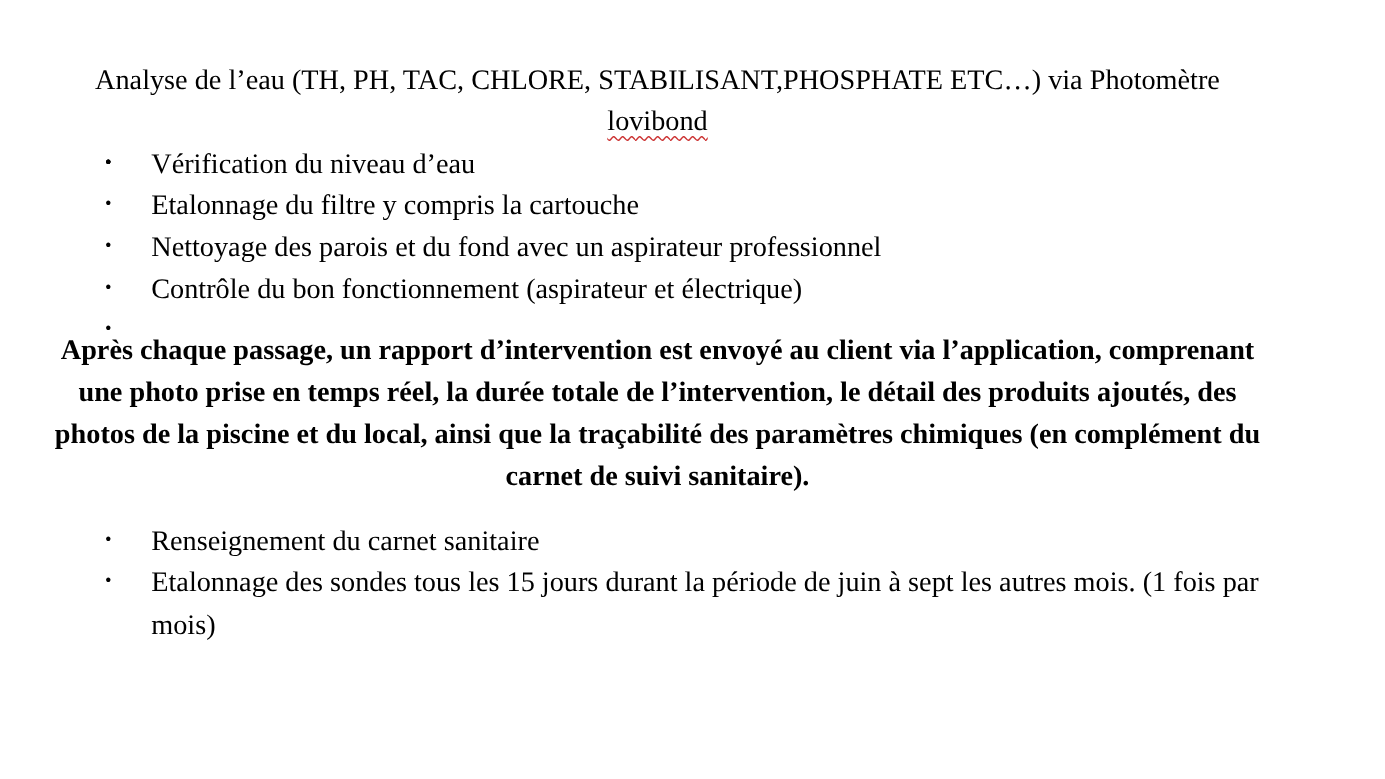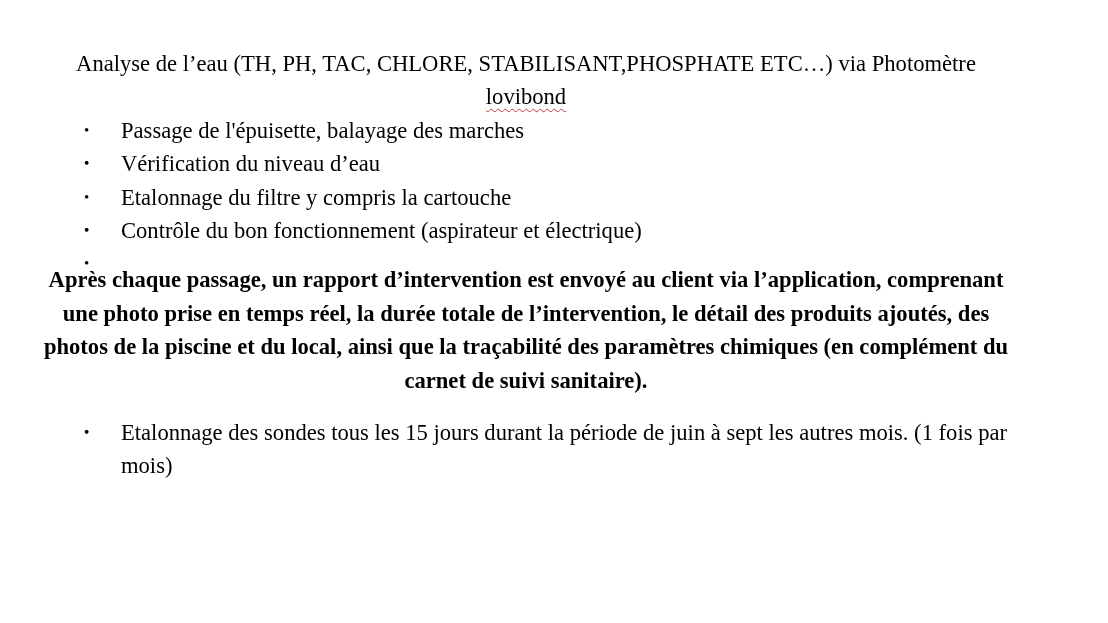--- a/index.html
+++ b/index.html
@@ -58,29 +58,29 @@
   }
 </style>
 </head>
 <body>
 
 <div class="page">
 
   <p class="para"><span>Analyse de l’eau (TH, PH, TAC, CHLORE, STABILISANT,PHOSPHATE ETC…) via Photomètre </span><span class="misspelled">lovibond</span></p>
 
   <ul class="bullet-list">
-    <li><span class="bullet">•</span><span>Passage de l'épuisette, balayage des marches</span></li>
+    <li><span class="bullet">•</span></li>
     <li><span class="bullet">•</span></li>
     <li><span class="bullet">•</span><span>Vérification du niveau d’eau</span></li>
     <li><span class="bullet">•</span><span>Etalonnage du filtre y compris la cartouche</span></li>
-    <li><span class="bullet">•</span></li>
+    <li><span class="bullet">•</span><span>Nettoyage des parois et du fond avec un aspirateur professionnel</span></li>
     <li><span class="bullet">•</span><span>Contrôle du bon fonctionnement (aspirateur et électrique)</span></li>
     <li><span class="bullet">•</span></li>
   </ul>
 
   <p class="para bold-para">Après chaque passage, un rapport d’intervention est envoyé au client via l’application, comprenant une photo prise en temps réel, la durée totale de l’intervention, le détail des produits ajoutés, des photos de la piscine et du local, ainsi que la traçabilité des paramètres chimiques (en complément du carnet de suivi sanitaire).</p>
 
   <ul class="bullet-list list-secondary">
-    <li><span class="bullet">•</span></li>
+    <li><span class="bullet">•</span><span>Renseignement du carnet sanitaire</span></li>
     <li><span class="bullet">•</span><span>Etalonnage des sondes tous les 15 jours durant la période de juin à sept les autres mois. (1 fois par mois)</span></li>
   </ul>
 
 </div>
 
 </body></html>

